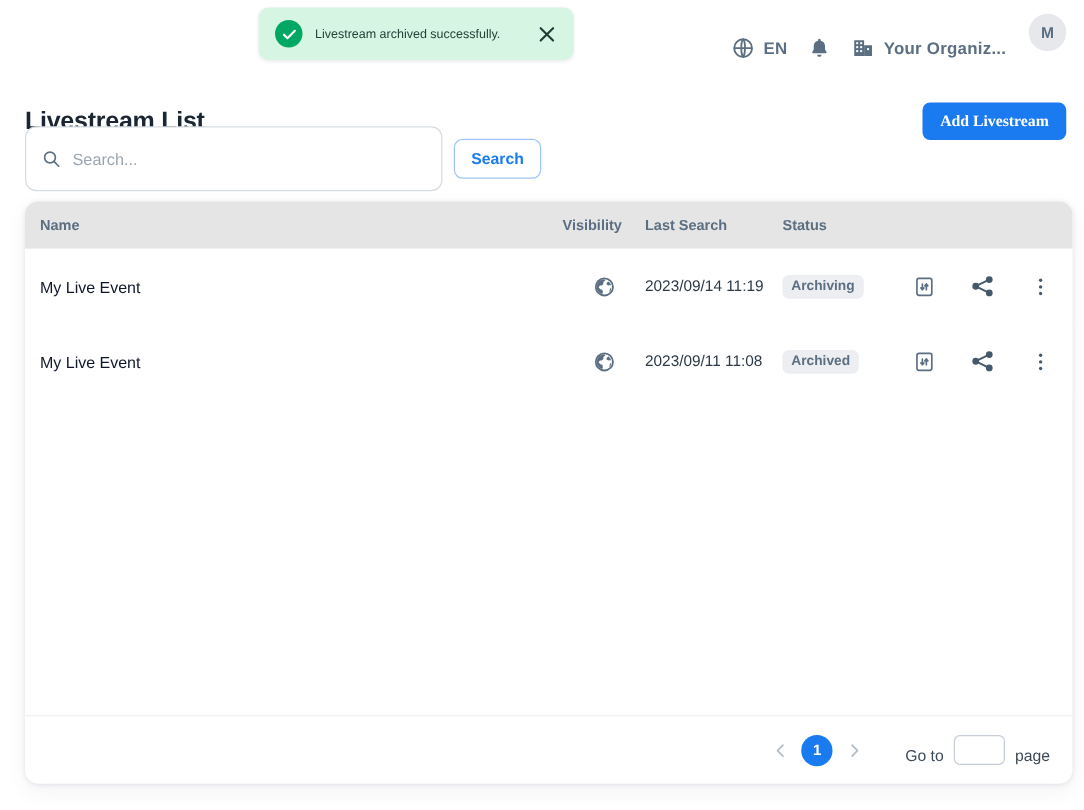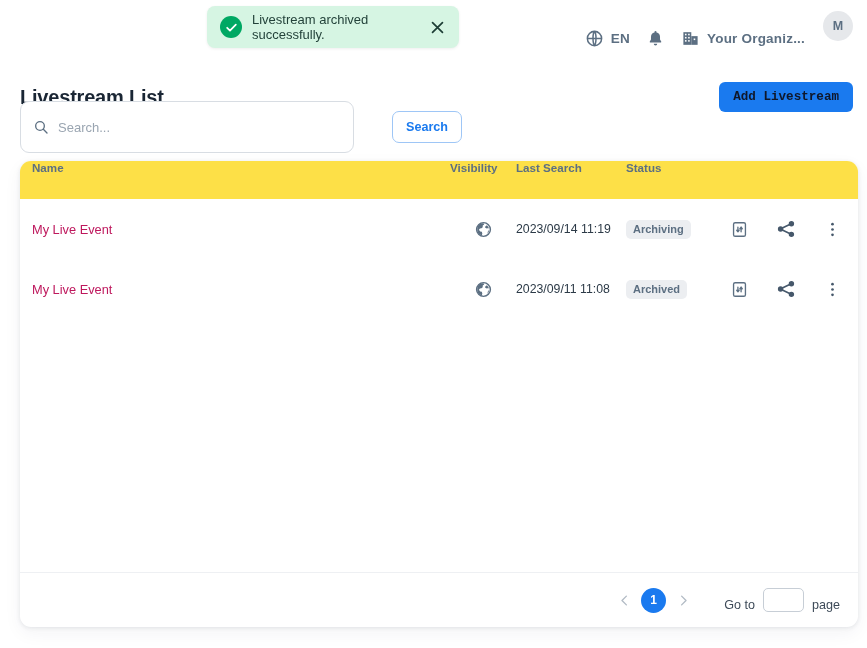--- a/index.html
+++ b/index.html
@@ -41,34 +41,34 @@
     background: #d6f5e3; border-radius: 8px;
     display: flex; align-items: center; gap: 10px;
     padding: 0 13px;
     box-shadow: 0 1px 3px rgba(0,0,0,.07);
   }
   .toast-check {
     width: 22px; height: 22px; border-radius: 50%;
     background: #00a863; display: flex; align-items: center; justify-content: center;
     flex: none;
   }
-  .toast-msg { font-size: 13px; color: #23423a; flex: 1; }
+  .toast-msg { font-size: 10px; color: #23423a; flex: 1; }
   .toast-close { cursor: pointer; display: flex; align-items: center; color: #1d3d35; }
 
   
   .title-row {
     position: absolute; top: 54px; left: 20px; right: 14px;
     display: flex; align-items: center; justify-content: space-between;
     height: 30px;
     margin-top: 28px;
   }
   .page-title { font-size: 20px; font-weight: bold; color: #1a2634; letter-spacing: -.2px; }
   .btn-primary {
-    background: #1a7aef; color: #0f172a; border: none; border-radius: 6px;
-    font-family: Liberation Mono, monospace; font-size: 12.6px; font-weight: bold;
+    background: #1a7aef; color: #ffffff; border: none; border-radius: 6px;
+    font-family: Liberation Serif, serif; font-size: 12.6px; font-weight: bold;
     padding: 9px 14px; cursor: pointer; line-height: 1;
   }
 
   
   .search-row {
     position: absolute; top: 101px; left: 20px;
     display: flex; align-items: center; gap: 9px;
   }
   .search-box {
     width: 334px; height: 52px;
@@ -78,48 +78,48 @@
   }
   .search-box input {
     border: none; outline: none; flex: 1;
     font-family: inherit; font-size: 13px; color: #2c3a47; background: transparent;
   }
   .search-box input::placeholder { color: #9aa5b1; }
   .btn-outline {
     background: #fff; color: #1a7aef;
     border: 1px solid #9ec6f6; border-radius: 7px;
     font-family: inherit; font-size: 12.6px; font-weight: bold;
-    padding: 9px 13px; cursor: pointer; line-height: 1; margin-left: 29px;
+    padding: 9px 13px; cursor: pointer; line-height: 1;
   }
 
   
   .card {
     position: absolute; top: 161px; left: 20px;
     width: 838px; height: 466px;
     background: #ffffff; border-radius: 11px;
     box-shadow: 0 1px 4px rgba(30,45,70,.10), 0 6px 18px rgba(30,45,70,.05);
     display: flex; flex-direction: column; overflow: hidden;
   }
   .thead {
-    height: 38px; background: #fde047;
-    display: flex; flex: none;
+    height: 38px; background: #e5e5e5;
+    display: flex; align-items: center; flex: none;
   }
   .tbody { flex: 1; }
   .trow {
     height: 60px; display: flex; align-items: center;
     background: #fff;
   }
   .c-name    { width: 430px; padding-left: 12px; }
   .c-vis     { width: 66px; display: flex; justify-content: center; }
   .c-updated { width: 110px; }
   .c-status  { width: 92px; }
   .c-actions { flex: 1; display: flex; align-items: center; justify-content: flex-start; gap: 27px; padding-left: 12px; }
 
   .th { font-size: 11.6px; font-weight: bold; color: #5c6f82; }
-  .td-name { font-size: 12.8px; color: #be185d; }
+  .td-name { font-size: 12.8px; color: #0f172a; }
   .td-date { font-size: 12.3px; color: #2c3a47; }
   .badge {
     display: inline-block; background: #eceef1; color: #5c6f82;
     border-radius: 5px; font-size: 11px; font-weight: bold;
     padding: 4px 7px; line-height: 1;
   }
   .act { cursor: pointer; color: #5c6f82; display: flex; align-items: center; }
 
   
   .tfoot {

